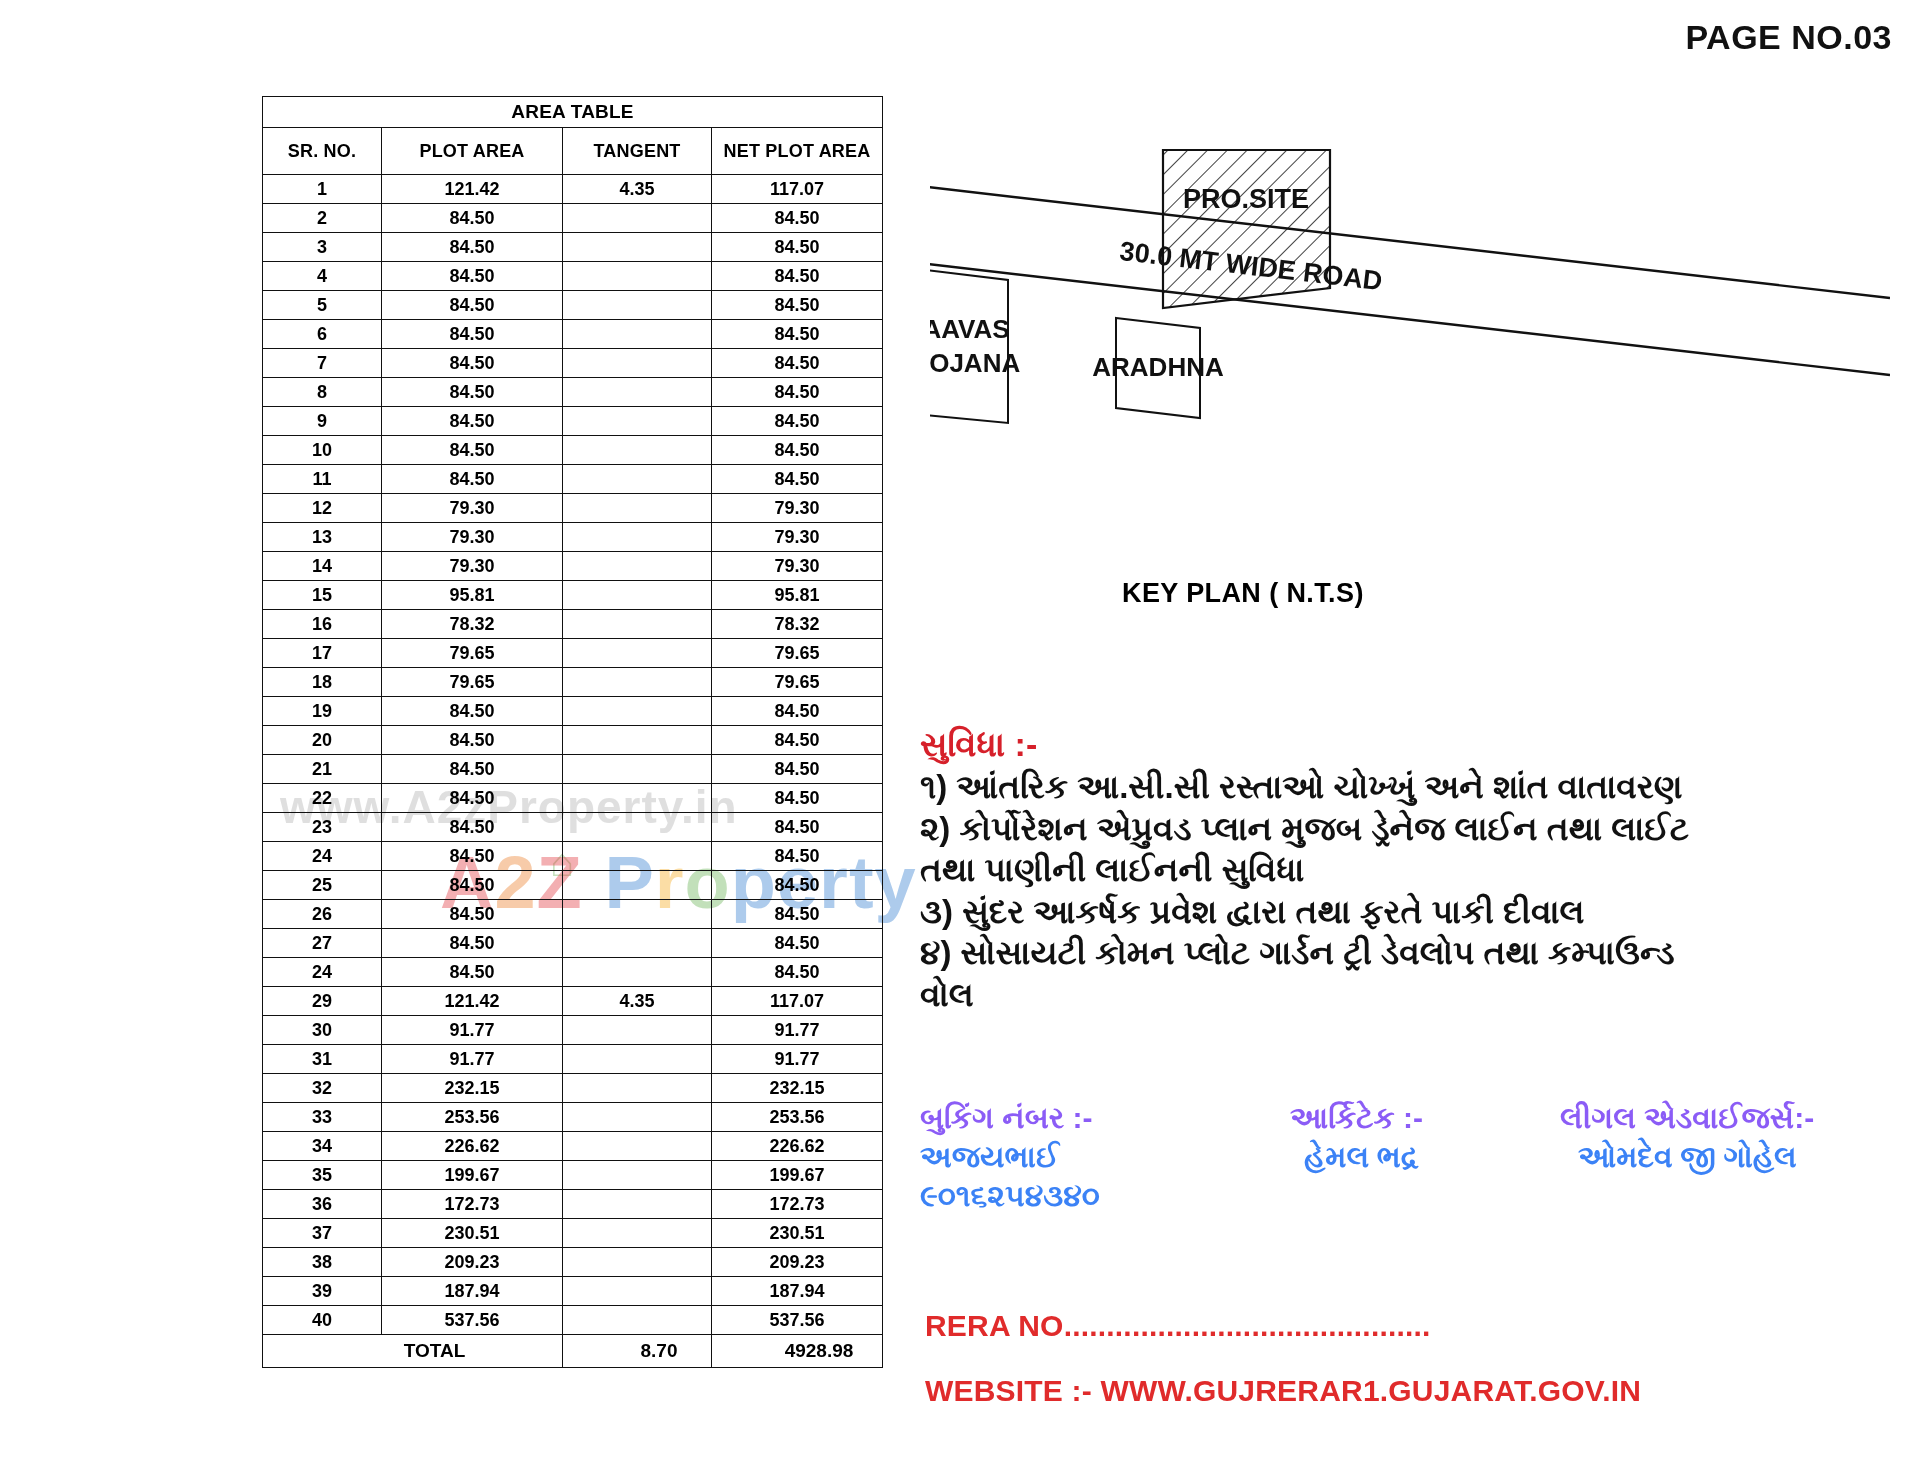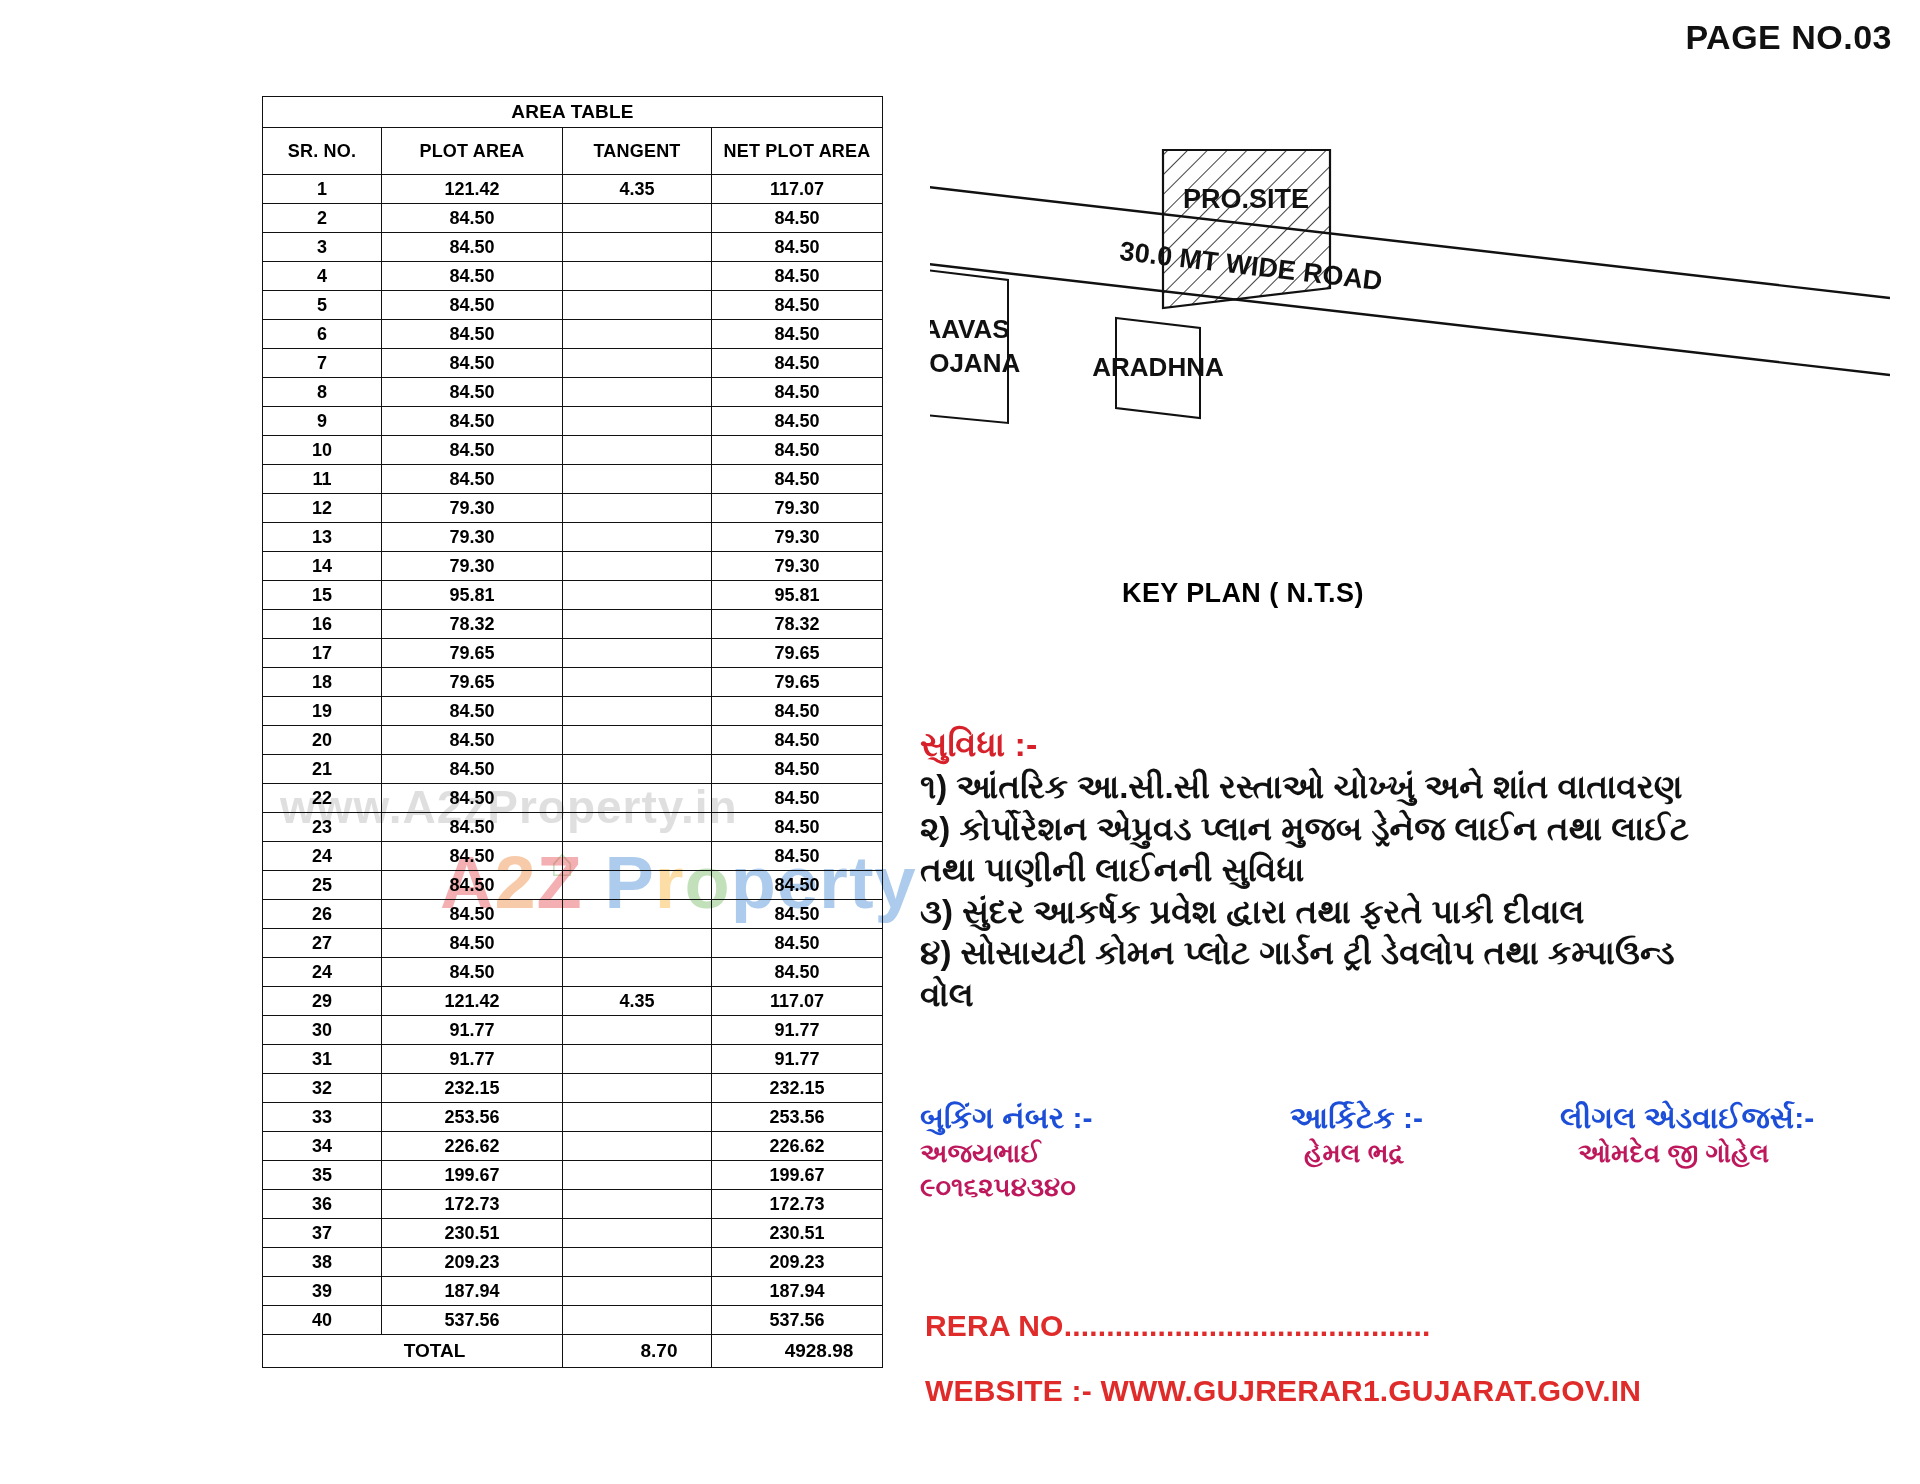--- a/index.html
+++ b/index.html
@@ -168,32 +168,33 @@
     left: 920px;
     top: 1098px;
     width: 990px;
     z-index: 6;
   }
   .contact-col {
     position: absolute;
     top: 0;
   }
   .contact-col .c-label {
-    color: #1d4ed8;
+    color: #8b5cf6;
     font-size: 30px;
     font-weight: bold;
     line-height: 1.3;
     white-space: nowrap;
   }
   .contact-col .c-value {
-    color: #be185d;
-    font-size: 26px;
+    color: #3b82f6;
+    font-size: 30px;
     font-weight: bold;
     line-height: 1.3;
     white-space: nowrap;
+    font-family: Liberation Serif, serif;
   }
   #col-booking { left: 0px; text-align: left; }
   #col-architect { left: 370px; text-align: left; }
   #col-legal { left: 640px; text-align: left; }
   #col-architect .c-value { padding-left: 14px; }
   #col-legal .c-value { padding-left: 18px; }
 
   
   #footer {
     position: absolute;

